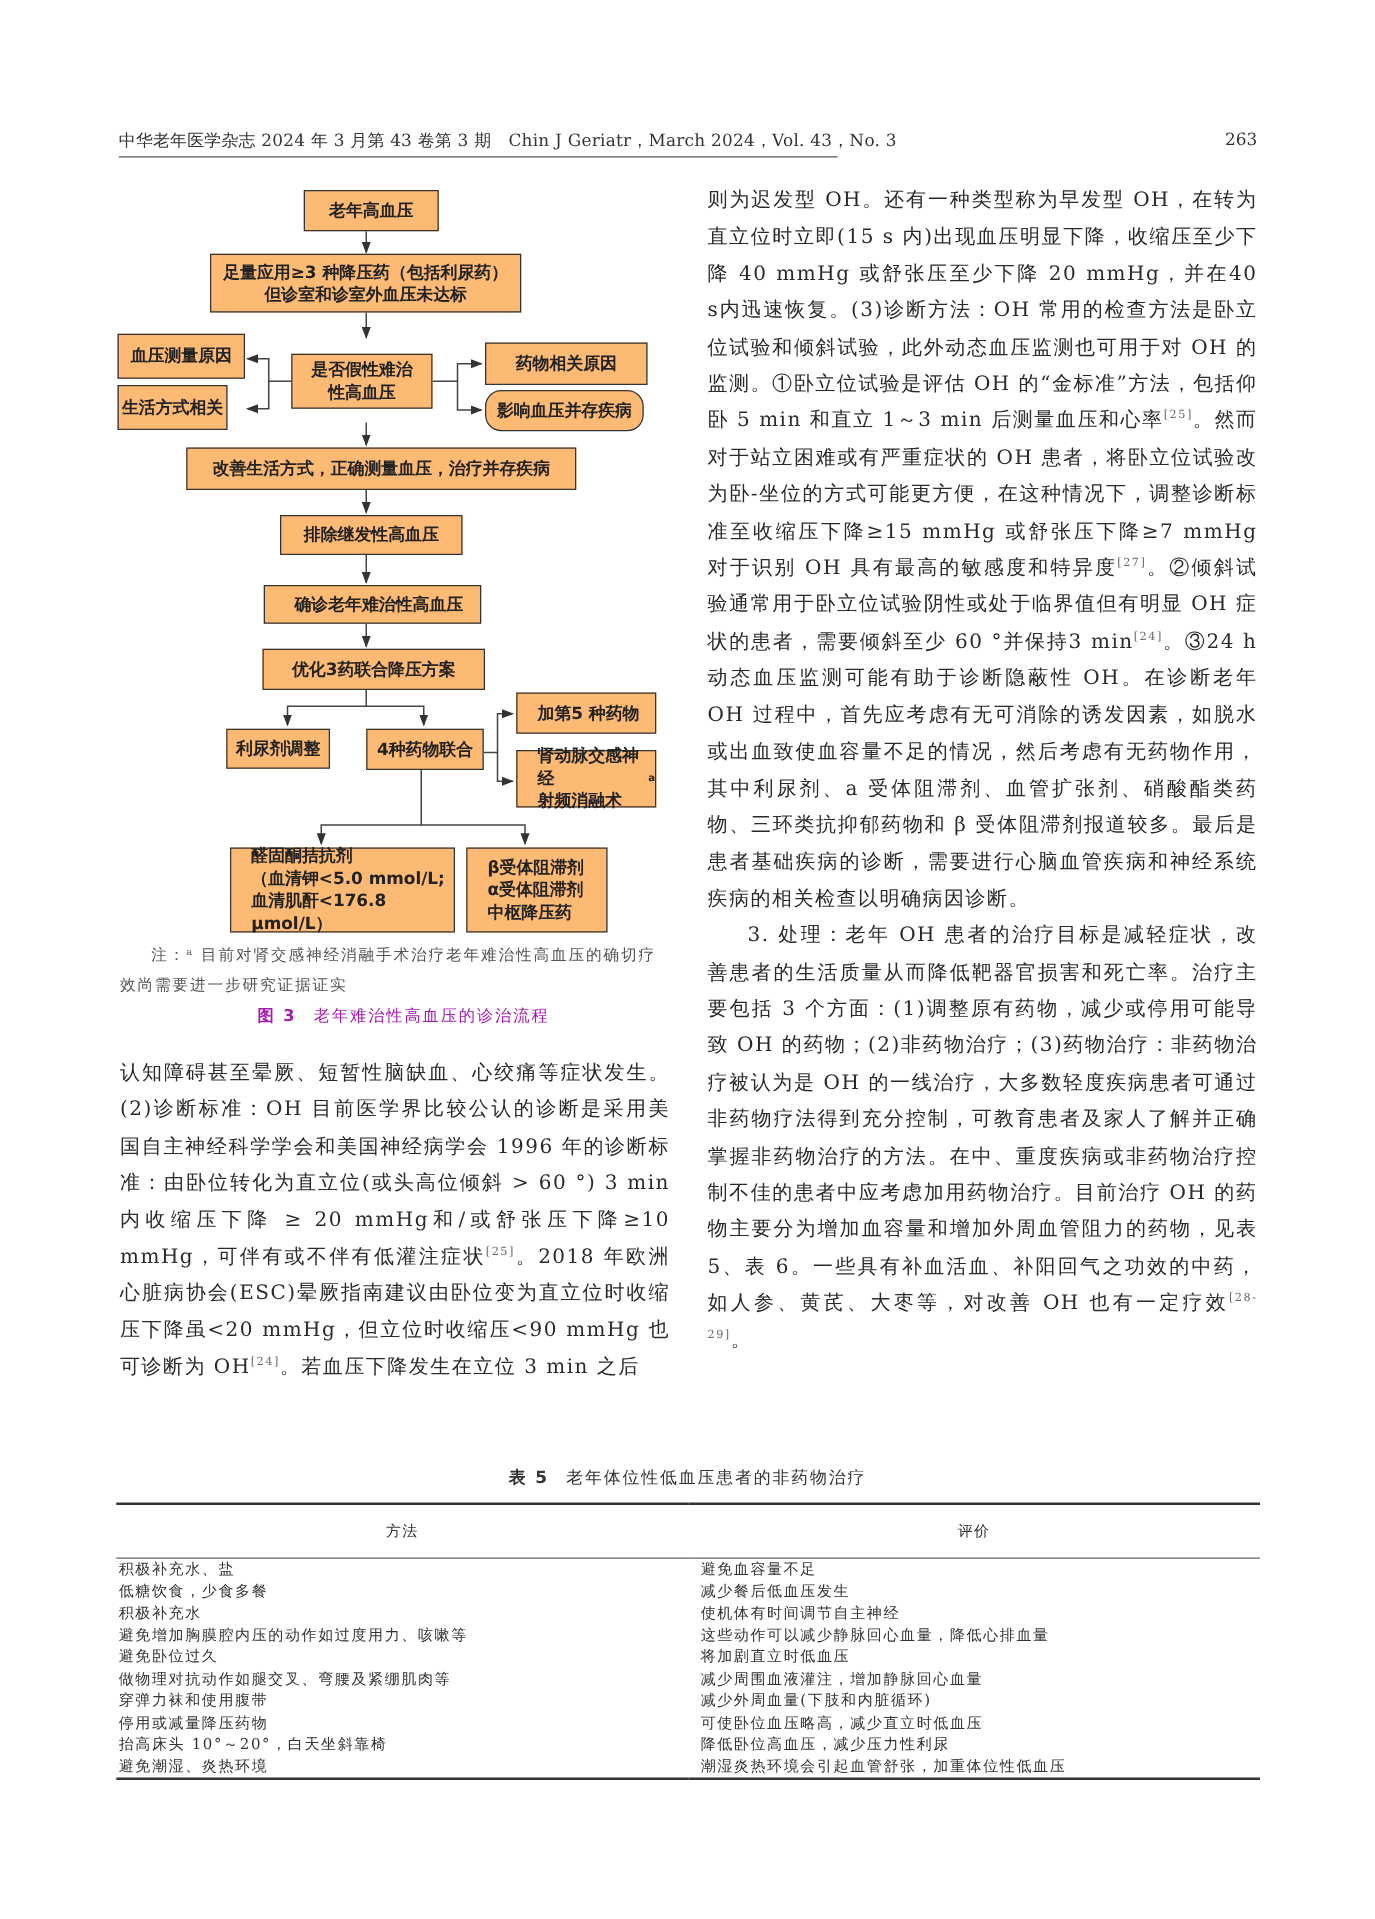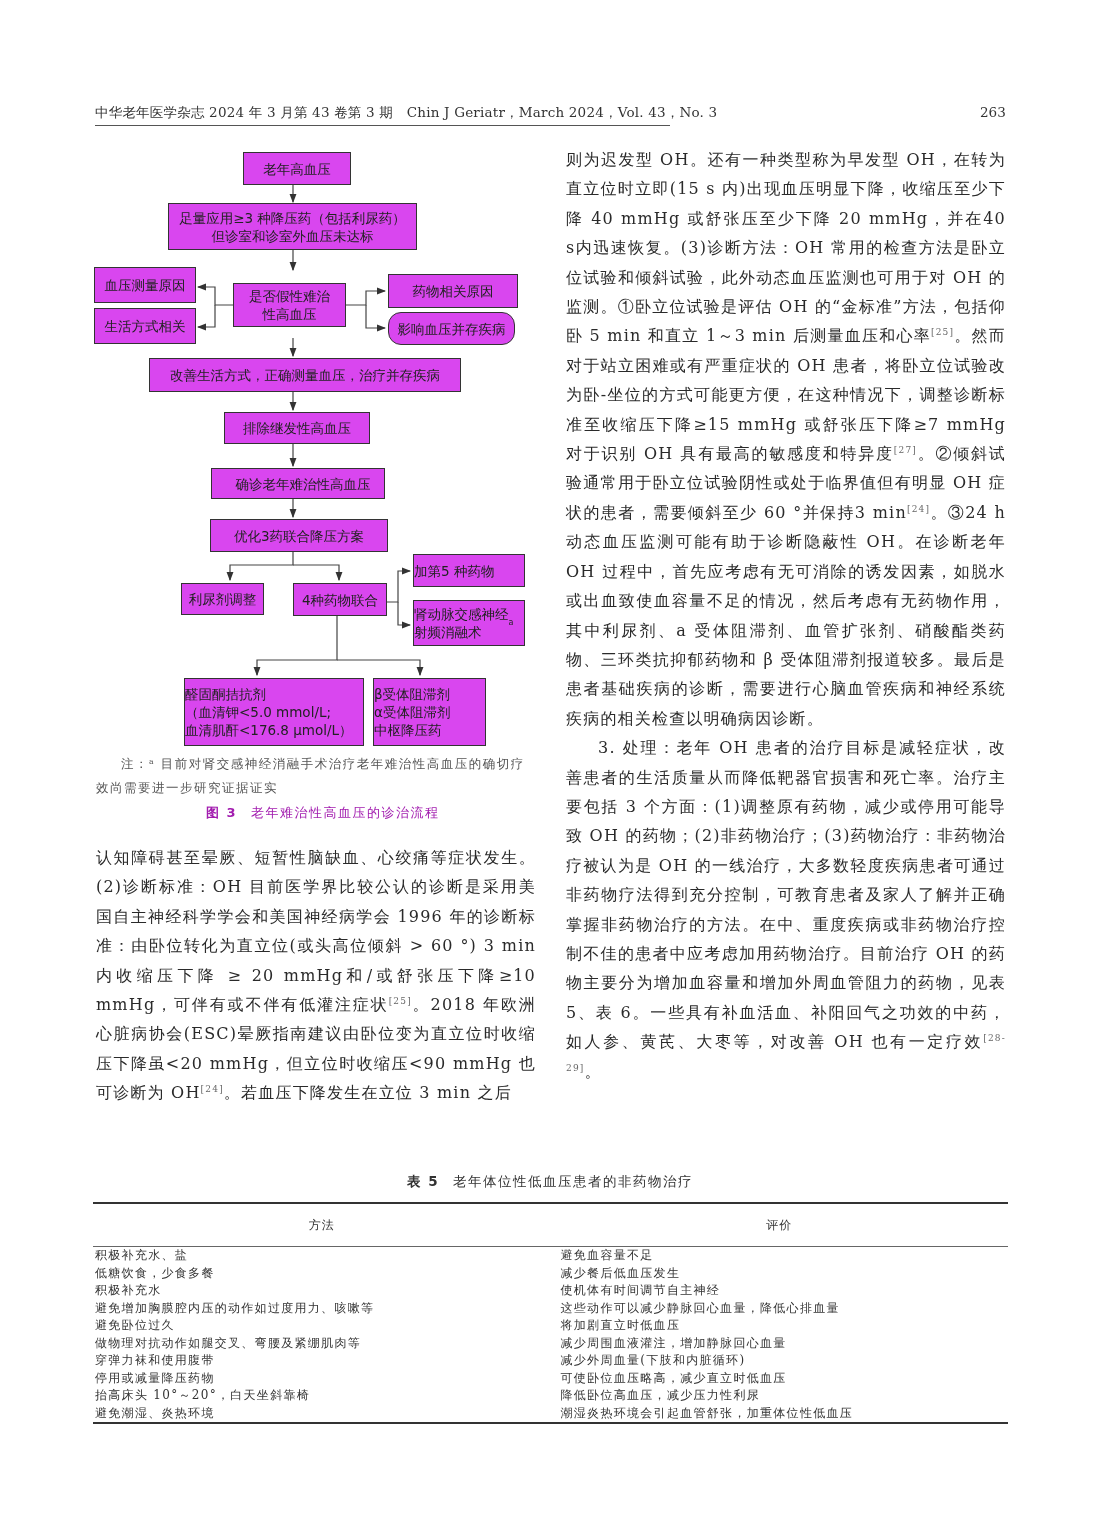--- a/index.html
+++ b/index.html
@@ -5,24 +5,24 @@
   html, body { margin: 0; padding: 0; background: #ffffff; }
   body { width: 1100px; height: 1535px; position: relative; overflow: hidden;
          font-family: "DejaVu Serif", "Liberation Serif", serif; color: #222; }
   .header { position: absolute; left: 95px; top: 104px; width: 575px; font-size: 13.5px; color: #333;
             border-bottom: 1px solid #555; padding-bottom: 3px; white-space: nowrap; letter-spacing: 0.2px; }
   .page-num { position: absolute; left: 980px; top: 104px; font-size: 13.5px; color: #333; }
 
   
   .fc { position: absolute; left: 90px; top: 140px; width: 450px; height: 600px; }
   .fc svg.lines { position: absolute; left: 0; top: 0; width: 450px; height: 600px; }
-  .box { position: absolute; border: 1.6px solid #333; background: #d946ef; box-sizing: border-box;
+  .box { position: absolute; border: 1.6px solid #333; background: #fdba74; box-sizing: border-box;
          display: flex; align-items: center; justify-content: center; text-align: center;
-         font-family: "DejaVu Sans", sans-serif; font-weight: normal; font-size: 13.5px; line-height: 18px; color: #222; }
-  .box.left { justify-content: flex-start; text-align: left; padding-left: 0; }
+         font-family: "DejaVu Sans", sans-serif; font-weight: bold; font-size: 13.5px; line-height: 18px; color: #222; }
+  .box.left { justify-content: flex-start; text-align: left; padding-left: 16px; }
   .box .ml { white-space: pre-line; }
   .box sup { font-size: 8px; }
 
   .fig-note { position: absolute; left: 96px; top: 752px; width: 440px; font-size: 12.5px; line-height: 24px; color: #555; text-indent: 2em; letter-spacing: 1.5px; }
   .fig-caption { position: absolute; left: 190px; top: 804px; font-size: 13px; color: #a21caf; letter-spacing: 1.5px; margin-left: 16px; }
   .fig-caption b { font-family: "DejaVu Sans", sans-serif; margin-right: 14px; }
 
   .col { position: absolute; font-size: 16px; line-height: 29.4px; color: #2a2a2a; text-align: justify; letter-spacing: 1.2px; }
   .col p { margin: 0; }
   .col .indent { text-indent: 2em; }
@@ -75,21 +75,21 @@
   <div class="box" style="left:153px;top:12px;width:108px;height:33px;">
       <span class="ml">老年高血压</span>
     </div>
   <div class="box" style="left:78px;top:63px;width:249px;height:47px;">
       <span class="ml">足量应用≥3 种降压药（包括利尿药）
 但诊室和诊室外血压未达标</span>
     </div>
   <div class="box" style="left:4px;top:127px;width:102px;height:36px;">
       <span class="ml">血压测量原因</span>
     </div>
-  <div class="box" style="left:4px;top:168px;width:102px;height:36px;">
+  <div class="box" style="left:4px;top:168px;width:88px;height:36px;">
       <span class="ml">生活方式相关</span>
     </div>
   <div class="box" style="left:143px;top:143px;width:113px;height:44px;">
       <span class="ml">是否假性难治
 性高血压</span>
     </div>
   <div class="box" style="left:298px;top:134px;width:130px;height:34px;">
       <span class="ml">药物相关原因</span>
     </div>
   <div class="box" style="left:298px;top:172px;width:127px;height:33px;border-radius:13px;">

